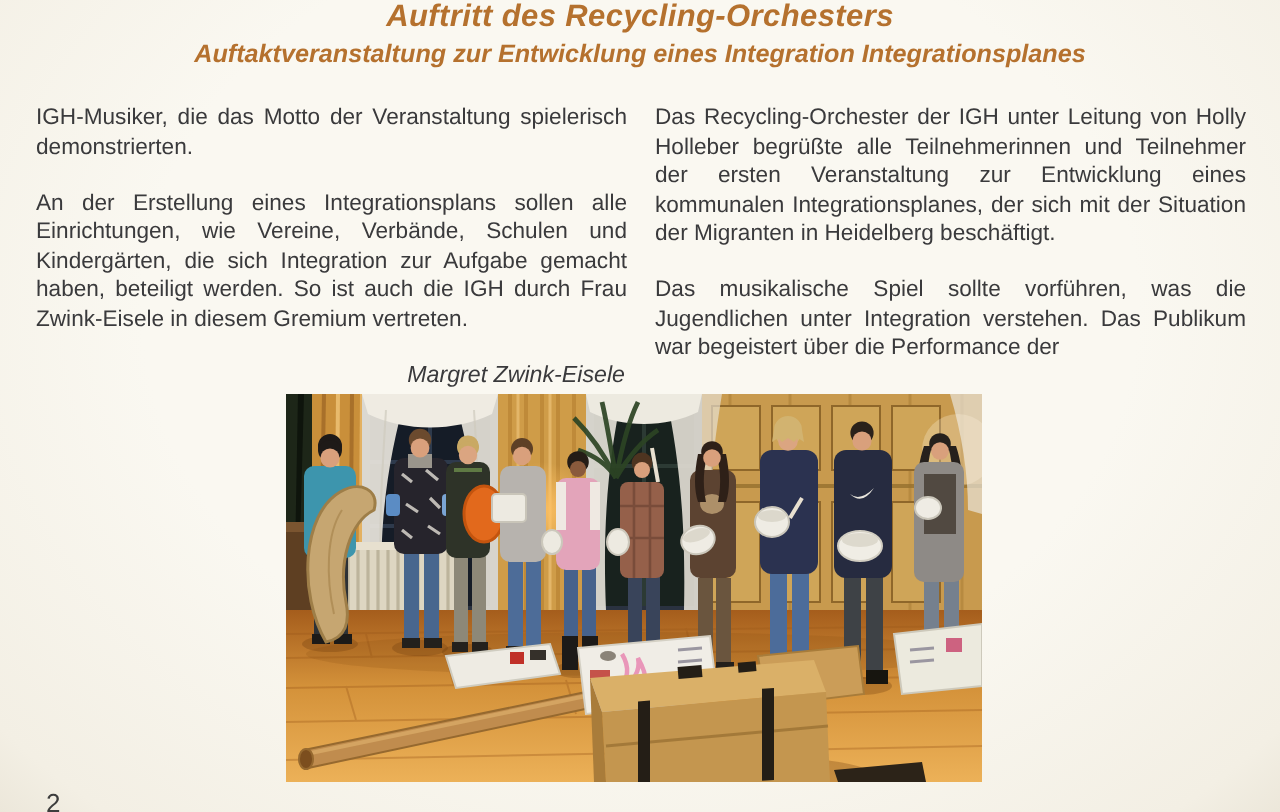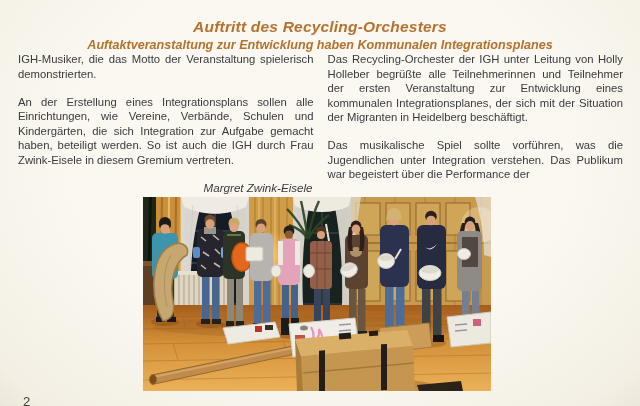--- a/index.html
+++ b/index.html
@@ -6,21 +6,21 @@
   body{
     width:640px;height:406px;overflow:hidden;position:relative;
     background:#e8e4da;
     font-family:"Liberation Sans", sans-serif;
   }
   .page{
     position:absolute;inset:0;
     background:radial-gradient(ellipse at 50% 38%, #faf8f1 55%, #f3efe4 92%, #ece7da 100%);
   }
   .header{
-    position:absolute;top:18px;left:0;right:0;text-align:center;
+    position:absolute;top:0;left:0;right:0;text-align:center;
     color:#b5712e;font-style:italic;font-weight:bold;
   }
   .title{font-size:15.5px;letter-spacing:.2px;line-height:18px;}
   .subtitle{font-size:12.6px;line-height:15px;margin-top:2px;}
   .columns{
     position:absolute;top:52px;left:18px;width:605px;
     display:flex;gap:14px;
     color:#3a3a3c;
   }
   .col{flex:1;font-size:11.3px;line-height:14.5px;text-align:justify;}
@@ -39,21 +39,21 @@
     font-size:13px;color:#3d3d3d;
   }
 </style>
 </head>
 <body>
 
 <div class="page">
 
   <div class="header">
     <div class="title">Auftritt des Recycling-Orchesters</div>
-    <div class="subtitle">Auftaktveranstaltung zur Entwicklung haben Kommunalen Integrationsplanes</div>
+    <div class="subtitle">Auftaktveranstaltung zur Entwicklung eines Integration Integrationsplanes</div>
   </div>
 
   <div class="columns">
     <div class="col">
       <p>IGH-Musiker, die das Motto der Veranstaltung spielerisch demonstrierten.</p>
       <p>An der Erstellung eines Integrationsplans sollen alle Einrichtungen, wie Vereine, Verbände, Schulen und Kindergärten, die sich Integration zur Aufgabe gemacht haben, beteiligt werden. So ist auch die IGH durch Frau Zwink-Eisele in diesem Gremium vertreten.</p>
       <div class="signature">Margret Zwink-Eisele</div>
     </div>
     <div class="col">
       <p>Das Recycling-Orchester der IGH unter Leitung von Holly Holleber begrüßte alle Teilnehmerinnen und Teilnehmer der ersten Veranstaltung zur Entwicklung eines kommunalen Integrationsplanes, der sich mit der Situation der Migranten in Heidelberg beschäftigt.</p>

